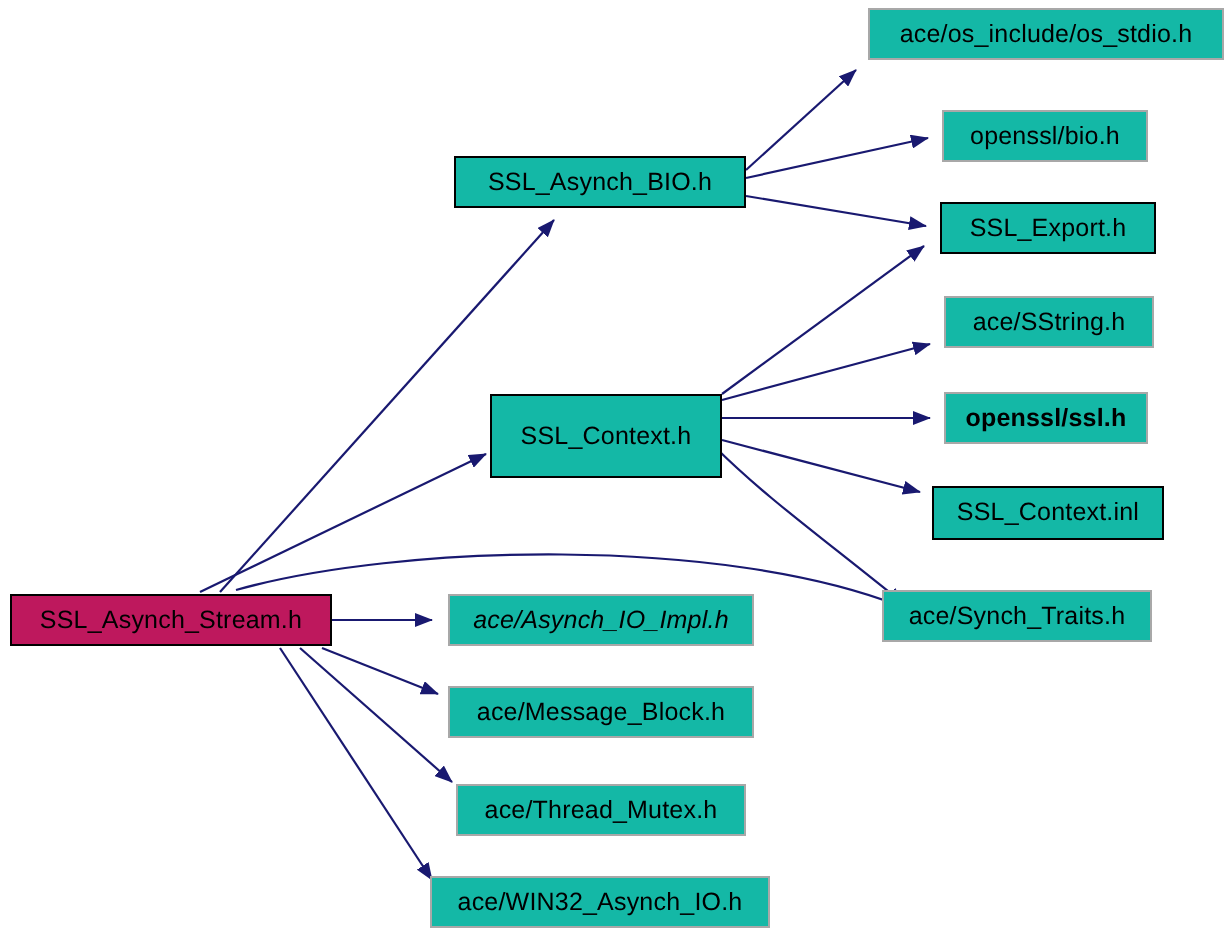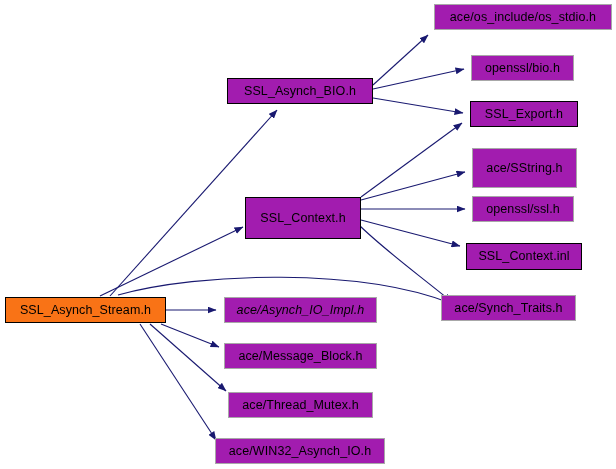--- a/index.html
+++ b/index.html
@@ -26,33 +26,33 @@
   }
   .node {
     position: absolute;
     box-sizing: border-box;
     display: flex;
     align-items: center;
     justify-content: center;
     font-size: 12.5px;
     line-height: 1;
     color: #000000;
-    background: #a21caf;
+    background: #14b8a6;
     white-space: nowrap;
     letter-spacing: 0.1px;
   }
   .node.gray-border {
     border: 1px solid #a8a8a8;
   }
   .node.black-border {
     border: 1px solid #000000;
   }
   .node.root {
     border: 1px solid #000000;
-    background: #f97316;
+    background: #be185d;
   }
 </style>
 </head>
 <body>
 
 <div id="diagram">
 
   <svg id="edges" viewBox="0 0 616 469" xmlns="http://www.w3.org/2000/svg">
     <defs>
       <marker id="arrowhead" markerWidth="9" markerHeight="7" refX="8.5" refY="3.5" orient="auto" markerUnits="userSpaceOnUse">
@@ -90,24 +90,24 @@
       </div>
       <div class="node gray-border" style="left: 434px; top: 4px; width: 178px; height: 26px;">
         <span>ace/os_include/os_stdio.h</span>
       </div>
       <div class="node gray-border" style="left: 471px; top: 55px; width: 103px; height: 26px;">
         <span>openssl/bio.h</span>
       </div>
       <div class="node black-border" style="left: 470px; top: 101px; width: 108px; height: 26px;">
         <span>SSL_Export.h</span>
       </div>
-      <div class="node gray-border" style="left: 472px; top: 148px; width: 105px; height: 40px;">
+      <div class="node gray-border" style="left: 472px; top: 148px; width: 105px; height: 26px;">
         <span>ace/SString.h</span>
       </div>
-      <div class="node gray-border" style="left: 472px; top: 196px; width: 102px; height: 26px;">
+      <div class="node gray-border" style="left: 472px; top: 196px; width: 102px; height: 26px; font-weight: bold;">
         <span>openssl/ssl.h</span>
       </div>
       <div class="node black-border" style="left: 466px; top: 243px; width: 116px; height: 27px;">
         <span>SSL_Context.inl</span>
       </div>
       <div class="node gray-border" style="left: 441px; top: 295px; width: 135px; height: 26px;">
         <span>ace/Synch_Traits.h</span>
       </div>
       <div class="node gray-border" style="left: 224px; top: 297px; width: 153px; height: 26px; font-style: italic;">
         <span>ace/Asynch_IO_Impl.h</span>

